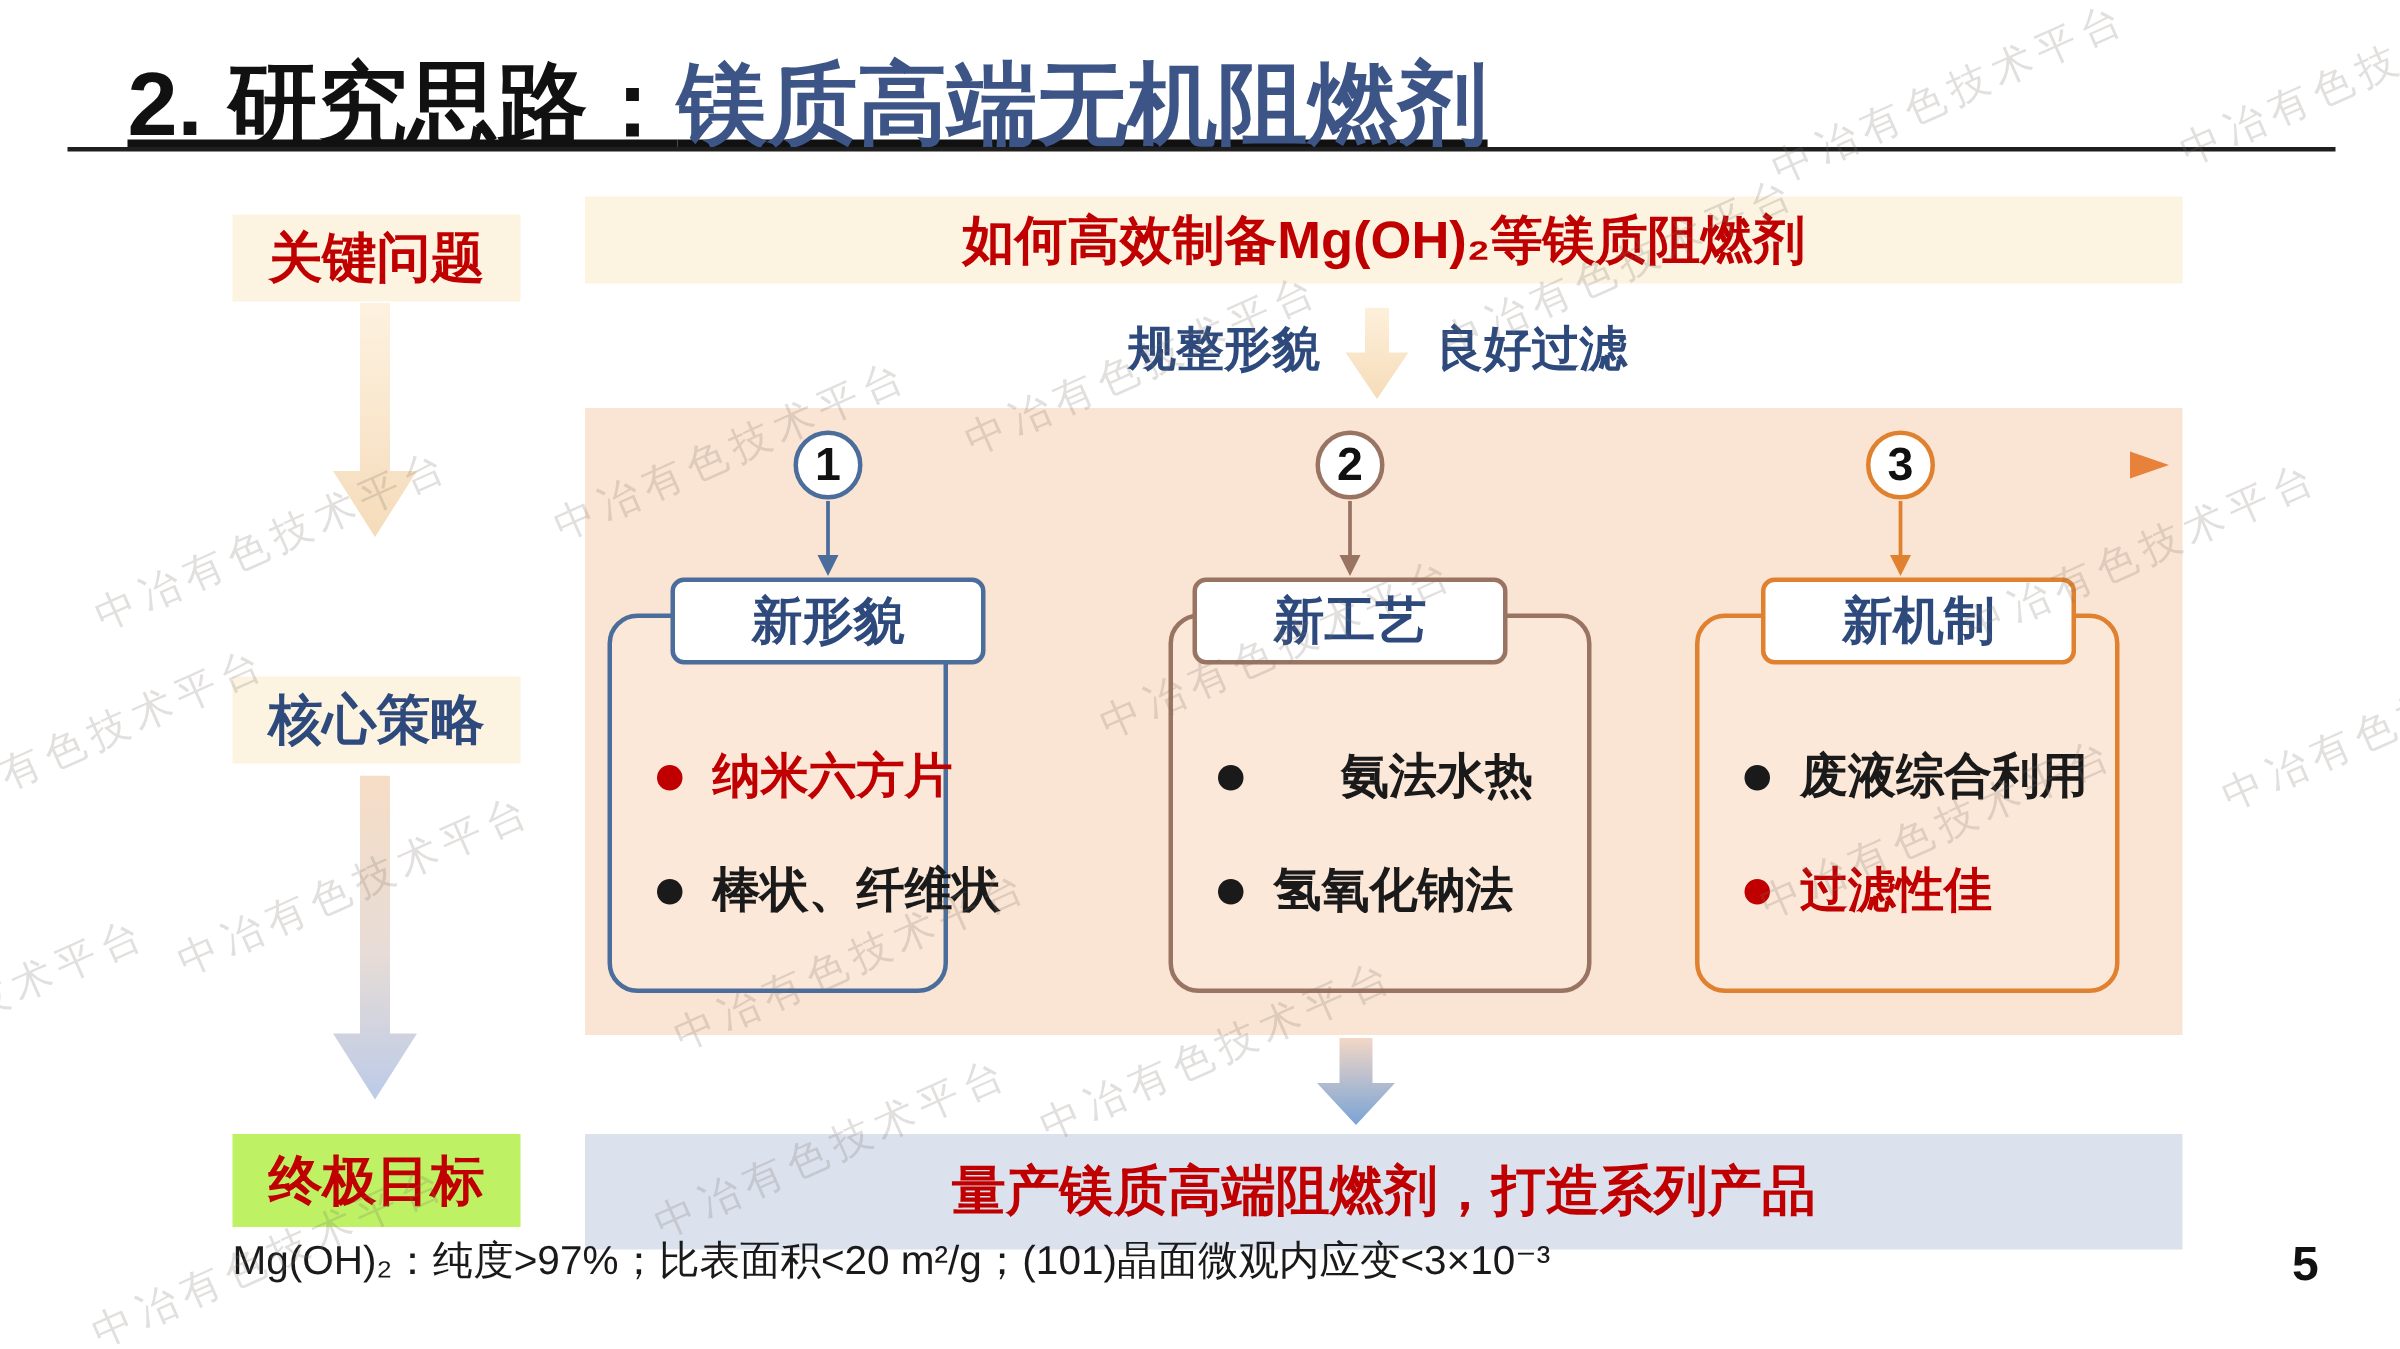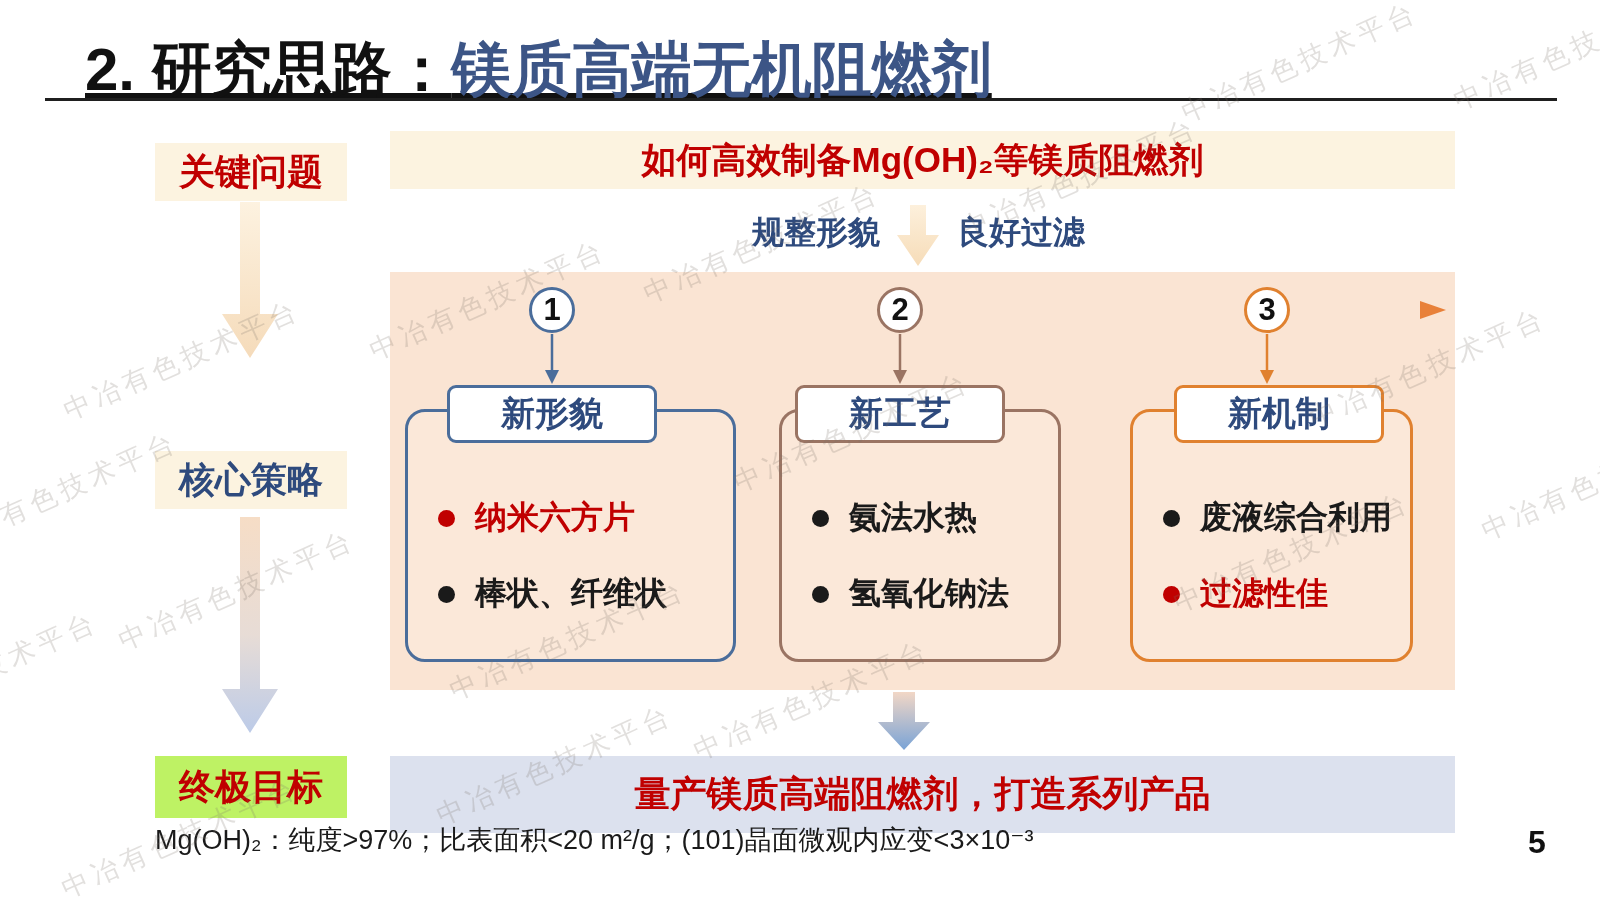--- a/index.html
+++ b/index.html
@@ -180,21 +180,21 @@
     <div class="num-circle" style="left: 139px; border-color: rgb(74, 109, 155);">
       <span>1</span>
     </div>
     <svg class="connector" style="left:153px;">
       <line x1="9" y1="0" x2="9" y2="38" stroke-width="2.5" style="stroke: rgb(74, 109, 155);"></line>
       <polygon points="2,36 16,36 9,50" style="fill: rgb(74, 109, 155);"></polygon>
     </svg>
     <div class="col-header" style="left: 57px; border-color: rgb(74, 109, 155);">
       <span>新形貌</span>
     </div>
-    <div class="col-box" style="left: 15px; width: 331px; border-color: rgb(74, 109, 155);">
+    <div class="col-box" style="left: 15px; width: 227px; border-color: rgb(74, 109, 155);">
       <ul>
         <li>
           <span class="dot" style="background: rgb(192, 0, 0);"></span>
           <span class="bullet-text" style="color: rgb(192, 0, 0);">纳米六方片</span>
         </li>
         <li>
           <span class="dot" style="background: rgb(26, 26, 26);"></span>
           <span class="bullet-text" style="color: rgb(26, 26, 26);">棒状、纤维状</span>
         </li>
       </ul>
@@ -207,21 +207,21 @@
       <line x1="9" y1="0" x2="9" y2="38" stroke-width="2.5" style="stroke: rgb(154, 116, 99);"></line>
       <polygon points="2,36 16,36 9,50" style="fill: rgb(154, 116, 99);"></polygon>
     </svg>
     <div class="col-header" style="left: 405px; border-color: rgb(154, 116, 99);">
       <span>新工艺</span>
     </div>
     <div class="col-box" style="left: 389px; width: 282px; border-color: rgb(154, 116, 99);">
       <ul>
         <li>
           <span class="dot" style="background: rgb(26, 26, 26);"></span>
-          <span class="bullet-text" style="color: rgb(26, 26, 26);">氨法水热</span>
+          <span class="bullet-text" style="color: rgb(26, 26, 26); margin-left: 45px;">氨法水热</span>
         </li>
         <li>
           <span class="dot" style="background: rgb(26, 26, 26);"></span>
           <span class="bullet-text" style="color: rgb(26, 26, 26);">氢氧化钠法</span>
         </li>
       </ul>
     </div>
 
     <div class="num-circle" style="left: 854px; border-color: rgb(224, 129, 47);">
       <span>3</span>

